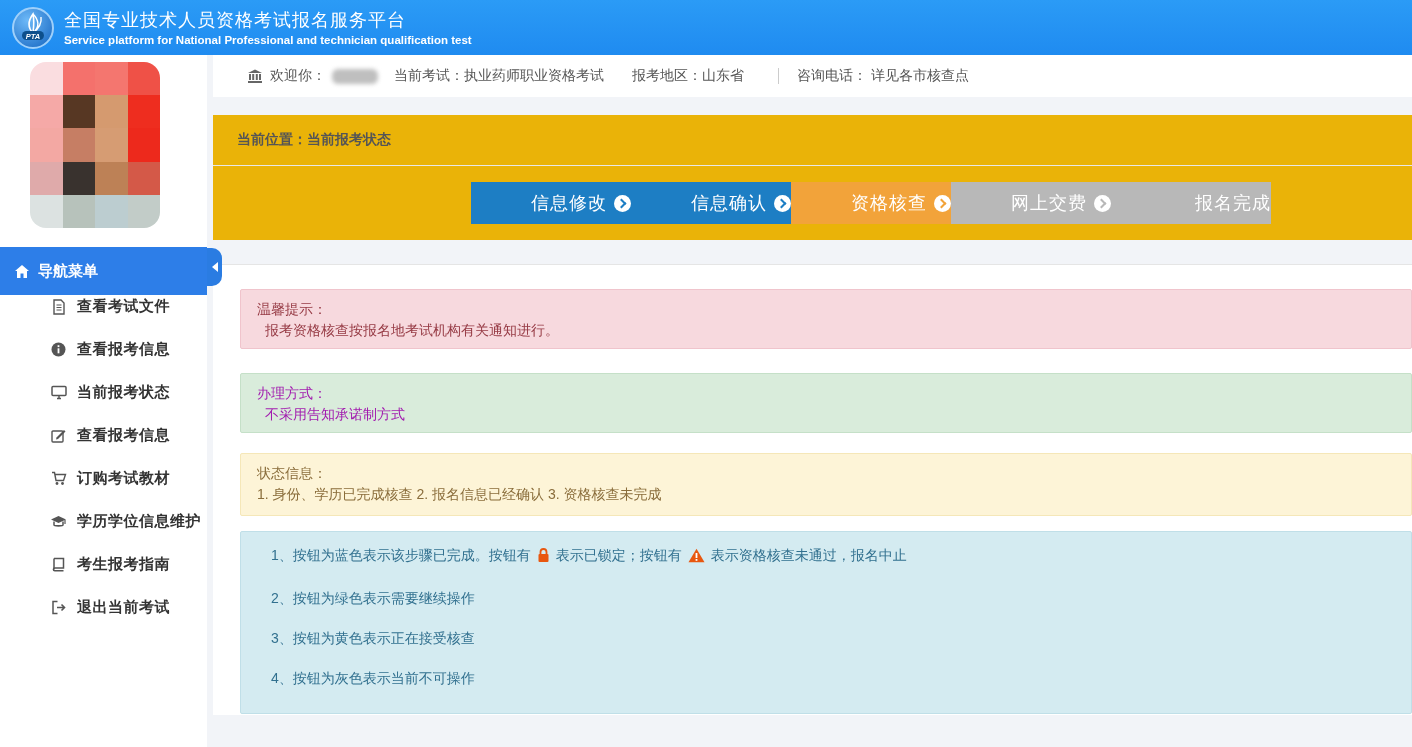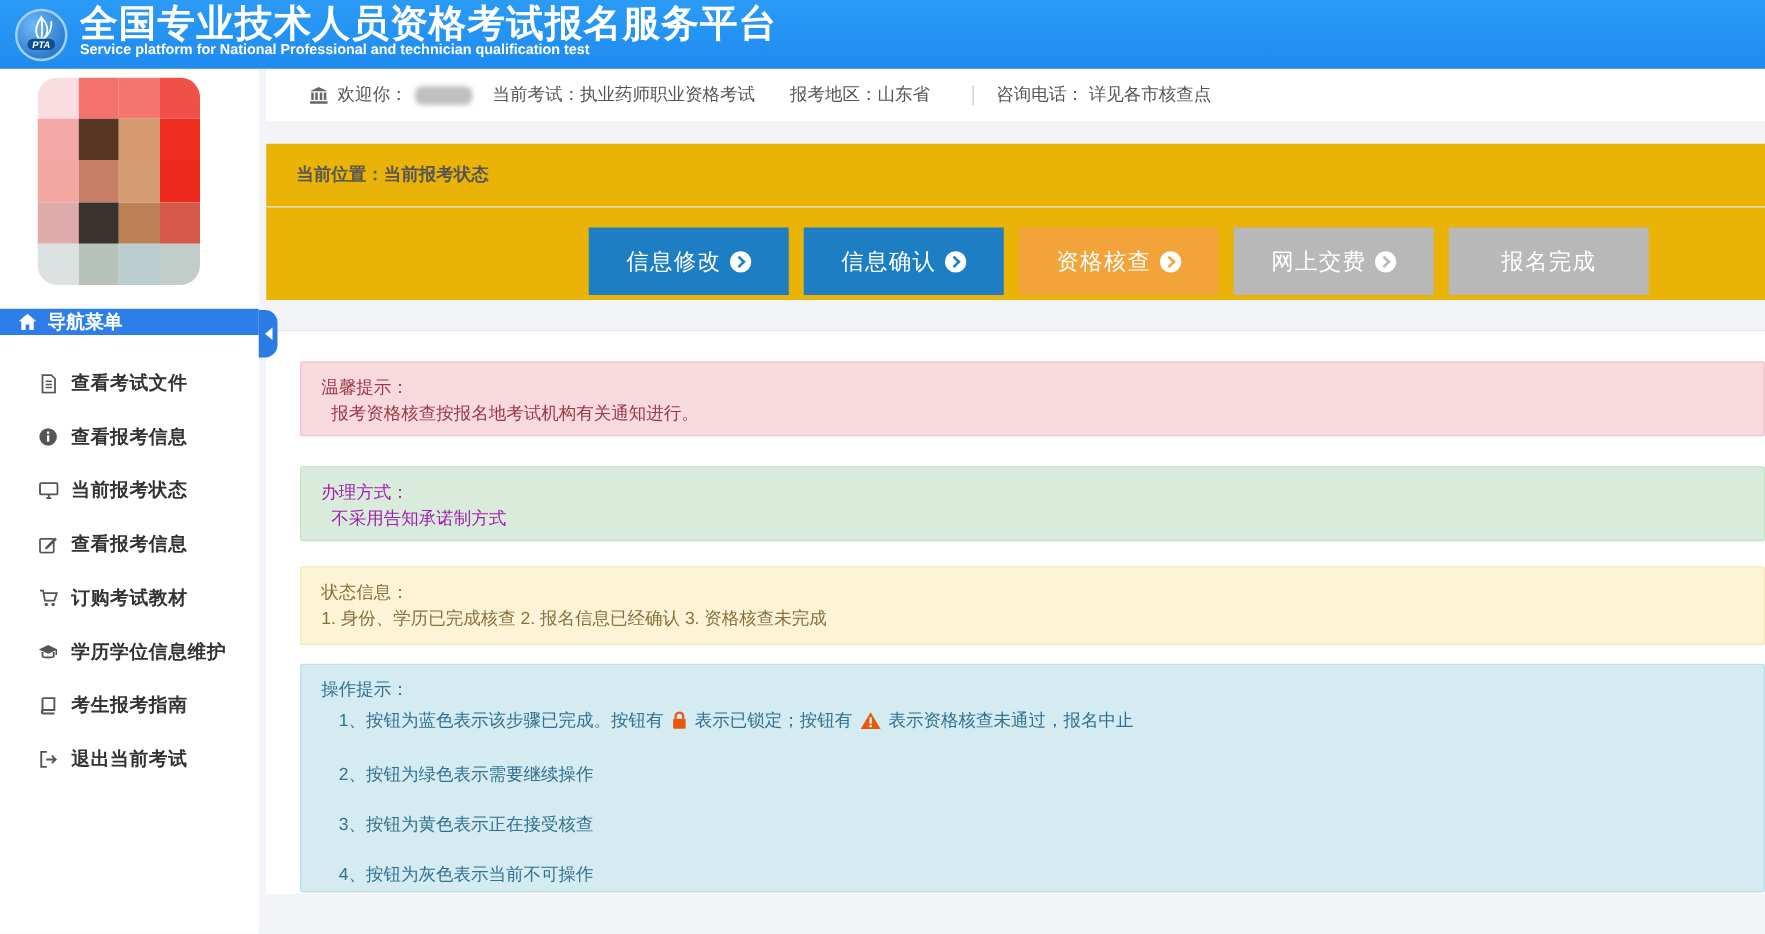--- a/index.html
+++ b/index.html
@@ -7,35 +7,35 @@
     font-family:"Liberation Sans","DejaVu Sans",sans-serif; background:#f2f4f8; }
 
   
   .app-header { position:absolute; left:0; top:0; width:1412px; height:55px;
     background:linear-gradient(180deg,#2b9bf6 0%,#1f8bf0 100%); z-index:10;
     display:flex; align-items:center; padding-left:12px; }
   .logo { width:42px; height:42px; border-radius:50%; position:relative; flex:0 0 42px;
     background:radial-gradient(circle at 35% 30%,#6db9f8,#1565c0); border:2px solid #9fd0fa; }
   .logo svg { position:absolute; left:0; top:0; }
   .header-titles { margin-left:10px; color:#fff; }
-  .header-title { font-size:30px; font-weight:bold; letter-spacing:1px; line-height:26px; }
+  .header-title { font-size:18px; font-weight:normal; letter-spacing:1px; line-height:26px; }
   .header-subtitle { font-size:11.5px; font-weight:bold; line-height:15px; }
 
   
   .sidebar { position:absolute; left:0; top:55px; width:207px; height:692px;
     background:#fff; z-index:2; }
   .photo { position:absolute; left:30px; top:7px; width:130px; height:166px;
     border-radius:16px; overflow:hidden; display:grid;
     grid-template-columns:repeat(4,1fr); grid-template-rows:repeat(5,1fr); }
   .photo div { width:100%; height:100%; }
-  .nav-header { position:absolute; left:0; top:192px; width:207px; height:21px;
+  .nav-header { position:absolute; left:0; top:192px; width:207px; height:48px;
     background:#2d7ee8; color:#fff; display:flex; align-items:center;
     font-size:15px; font-weight:bold; padding-left:14px; }
   .nav-header .ic { margin-right:8px; display:flex; }
-  .menu { position:absolute; left:0; top:230px; width:207px; }
+  .menu { position:absolute; left:0; top:230px; width:207px;padding-left:20px; }
   .menu-item { position:relative; height:43px; display:flex; align-items:center;
     padding-left:30px; cursor:pointer; }
   .menu-item .ic { width:17px; margin-right:10px; display:flex; justify-content:center; }
   .menu-item .lbl { font-size:15px; font-weight:bold; color:#333; letter-spacing:0.5px; }
   .red-outline { position:absolute; left:2px; top:3px; width:133px; height:37px;
     border:2px solid #e3242b; pointer-events:none; }
   .collapse-tab { position:absolute; left:207px; top:248px; width:15px; height:38px;
     background:#2a7ce2; border-radius:0 10px 10px 0; z-index:3; cursor:pointer;
     display:flex; align-items:center; justify-content:center; }
   .collapse-tab .tri { width:0; height:0; border-top:5px solid transparent;
@@ -49,23 +49,23 @@
   .welcome-bar .ic { margin-right:7px; display:flex; }
   .welcome-bar .seg { margin-right:28px; display:flex; align-items:center; }
   .name-blur { display:inline-block; width:46px; height:15px; background:#bfbfbf;
     border-radius:6px; filter:blur(2px); margin:0 6px; }
   .vdivider { border-left:1px solid #ccc; height:16px; margin:0 18px 0 0; }
 
   .crumb-panel { position:absolute; left:0; top:60px; width:1199px; height:125px; background:#eab308; }
   .breadcrumb { height:51px; border-bottom:1px solid #e8e8e8; display:flex;
     align-items:center; padding-left:24px; font-size:14px; font-weight:bold; color:#555; }
   .steps-row { display:flex; margin:16px 0 0 258px; }
-  .step-btn { width:160px; height:54px; margin-right:12px; border:none; cursor:pointer;
+  .step-btn { width:160px; height:42px; border:none; cursor:pointer;
     color:#fff; font-size:18px; font-family:inherit; display:flex; align-items:center;
-    justify-content:center; letter-spacing:1px; }
+    justify-content:flex-end; letter-spacing:1px; }
   .step-btn .arrow { width:17px; height:17px; border-radius:50%; background:#fff;
     margin-left:7px; position:relative; }
   .step-btn .arrow::after { content:""; position:absolute; left:4px; top:5px;
     width:5px; height:5px; border-top:2.5px solid; border-right:2.5px solid;
     transform:rotate(45deg); }
   .st-done { background:#1d7ec4; }   .st-done .arrow::after { border-color:#1d7ec4; }
   .st-active { background:#f2a33a; } .st-active .arrow::after { border-color:#f2a33a; }
   .st-disabled { background:#b8b8b8; } .st-disabled .arrow::after { border-color:#b8b8b8; }
 
   .alerts-panel { position:absolute; left:0; top:209px; width:1199px; height:451px;
@@ -287,21 +287,20 @@
       <div>办理方式：</div>
       <div class="body">不采用告知承诺制方式</div>
     </div>
 
     <div class="alert alert-yellow">
       <div>状态信息：</div>
       <div>1. 身份、学历已完成核查 2. 报名信息已经确认 3. 资格核查未完成</div>
     </div>
 
     <div class="alert alert-cyan">
-      <div>操作提示：</div>
       <div class="ops-line1">
         <span>1、按钮为蓝色表示该步骤已完成。按钮有</span>
         <svg width="13" height="15" viewBox="0 0 13 15">
             <path d="M3.5 6 V4 A3 3 0 0 1 9.5 4 V6" fill="none" stroke="#e8570f" stroke-width="1.8"></path>
             <rect x="1.5" y="6" width="10" height="8" rx="1" fill="#e8570f"></rect>
           </svg>
         <span>表示已锁定；按钮有</span>
         <svg width="17" height="15" viewBox="0 0 17 15">
             <path d="M8.5 0.8 L16.5 14.2 H0.5 Z" fill="#e8570f"></path>
             <rect x="7.6" y="5" width="1.8" height="5" fill="#fff"></rect>

